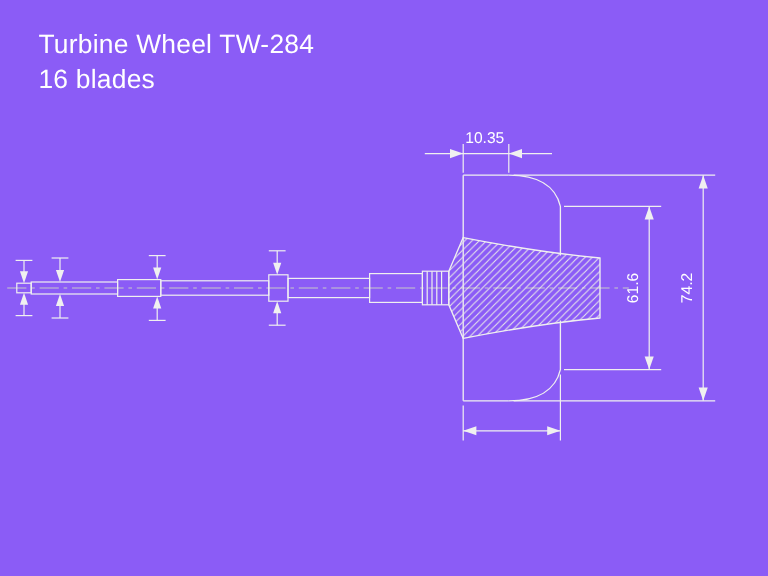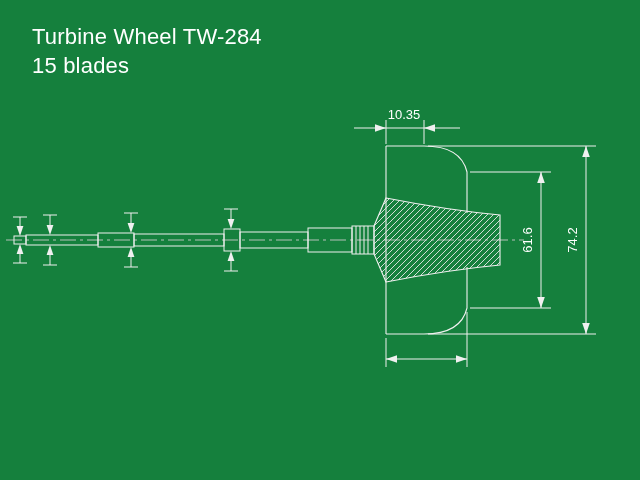--- a/index.html
+++ b/index.html
@@ -2,37 +2,37 @@
 <html><head>
 <meta charset="utf-8">
 <style>
   html,body{
     margin:0;padding:0;
     width:640px;height:480px;
     background:#000;
     overflow:hidden;
     font-family:"Liberation Sans",sans-serif;
   }
-  .stage{position:relative;width:640px;height:480px;background:#15803d;}
+  .stage{position:relative;width:640px;height:480px;background:#8b5cf6;}
   .title{
     position:absolute;left:32px;top:22px;
     color:#ffffff;font-size:22px;line-height:1.32;
     letter-spacing:0.2px;
   }
   svg{display:block;position:absolute;left:0;top:0;}
   .dimtext{fill:#ffffff;font-size:13px;font-family:"Liberation Sans",sans-serif;}
 </style>
 </head>
 <body>
 
 <div class="stage">
 
   <div class="title">
     <div>Turbine Wheel TW-284</div>
-    <div>15 blades</div>
+    <div>16 blades</div>
   </div>
 
   <svg width="640" height="480" viewBox="0 0 640 480">
     <defs>
       <pattern id="hatch" width="6" height="6" patternUnits="userSpaceOnUse">
         <path d="M-1,1 l2,-2 M0,6 l6,-6 M5,7 l2,-2" stroke="#e8e8e8" stroke-width="0.9"></path>
       </pattern>
     </defs>
 
     <line x1="6" y1="240" x2="524" y2="240" stroke="#c8c8c8" stroke-width="0.9" stroke-dasharray="16 4 3 4"></line>

